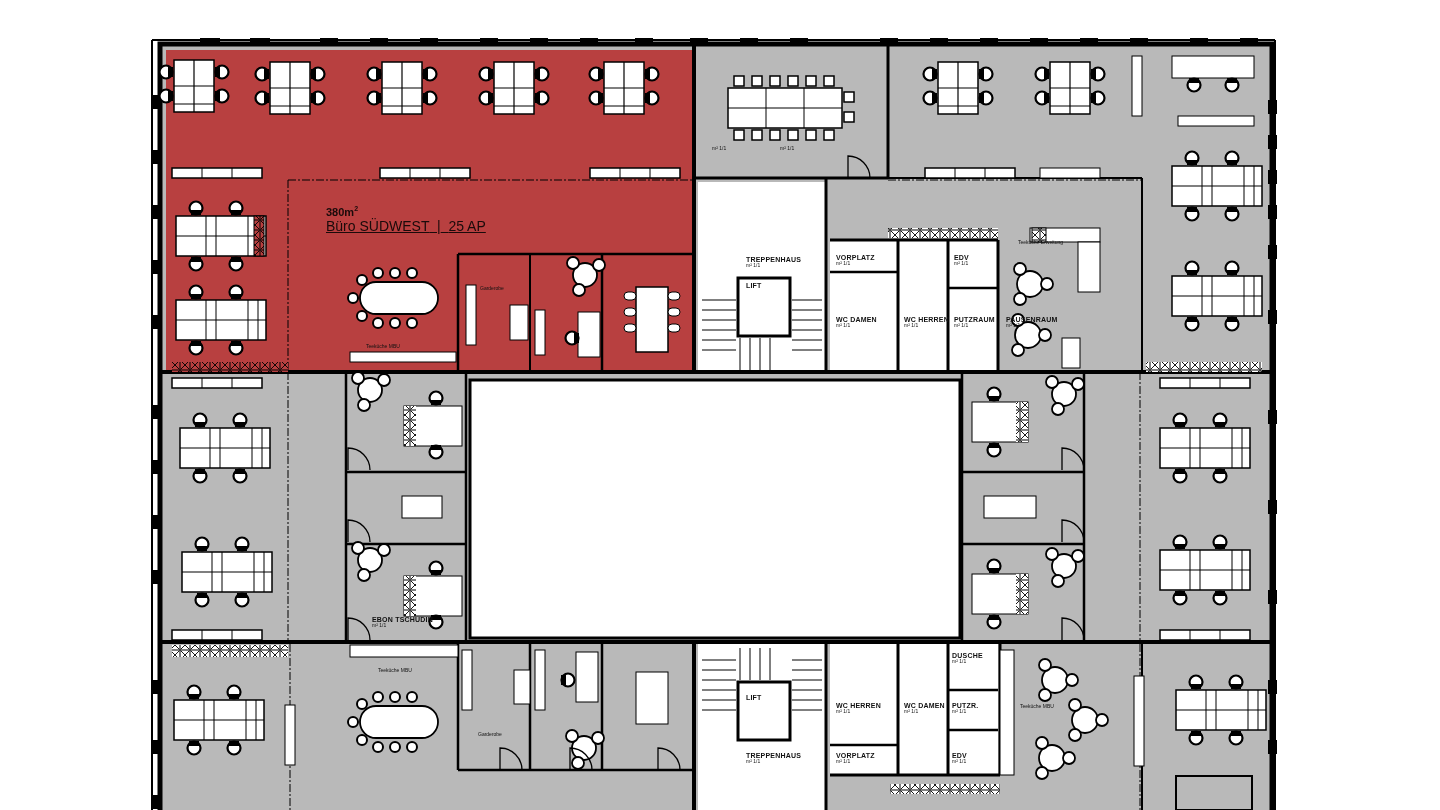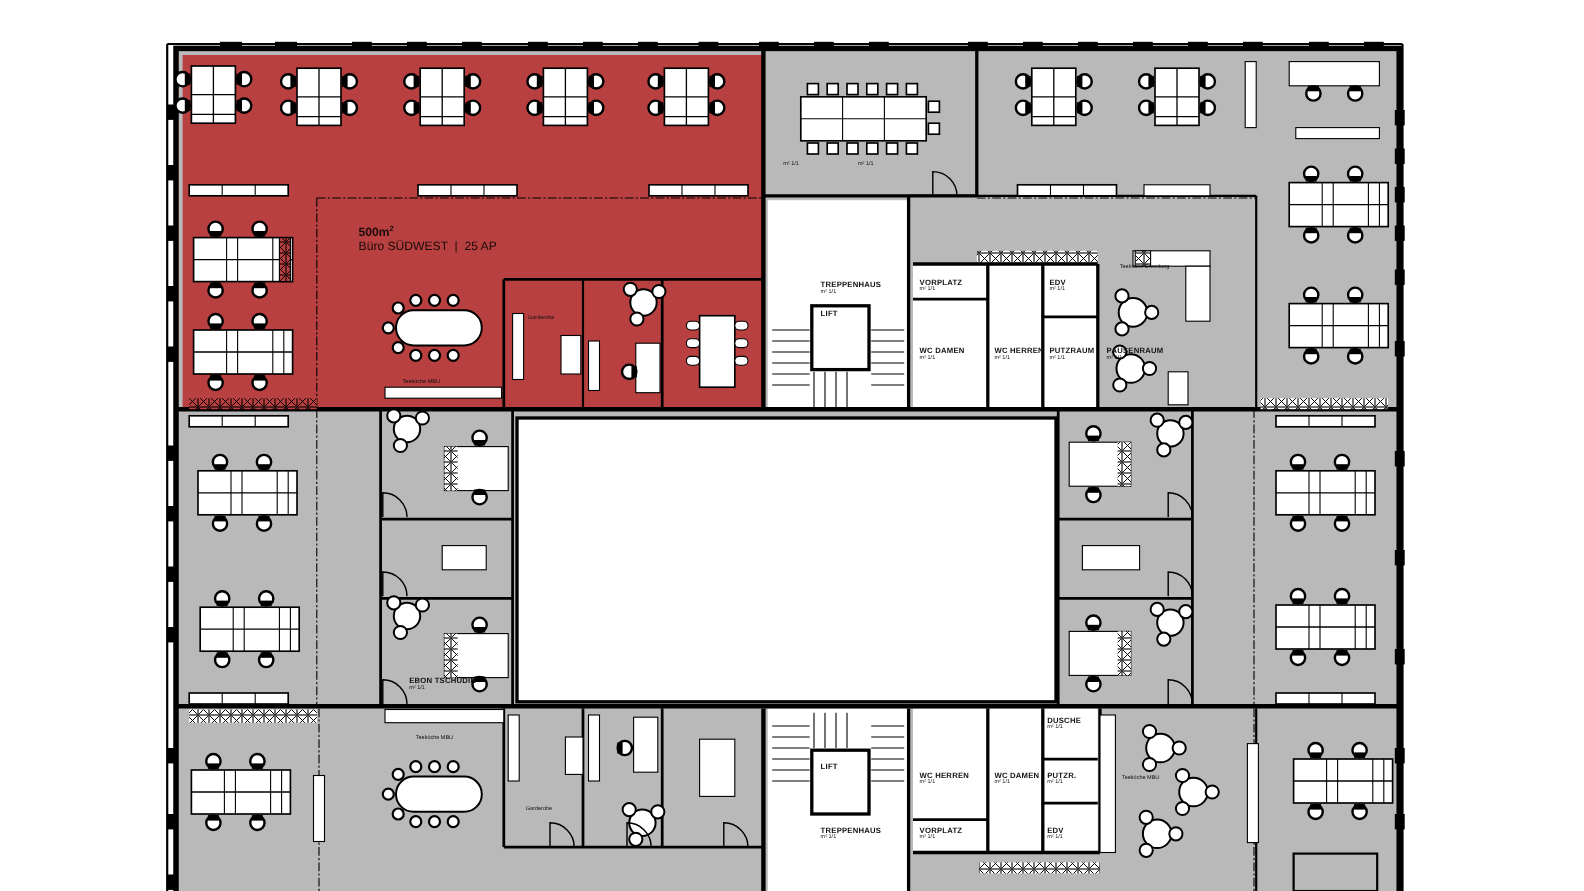--- a/index.html
+++ b/index.html
@@ -5,21 +5,21 @@
   html,body{margin:0;padding:0;background:#ffffff;}
   body{width:1440px;height:810px;overflow:hidden;position:relative;font-family:"Liberation Sans",sans-serif;}
   #plan{position:absolute;left:0;top:0;width:1440px;height:810px;}
   .lbl{font-family:"Liberation Sans",sans-serif;fill:#111;}
   .room-label{position:absolute;font-family:"Liberation Sans",sans-serif;color:#111;line-height:1.05;white-space:nowrap;}
   .room-label .t{font-size:7px;font-weight:bold;letter-spacing:0.2px;}
   .room-label .s{font-size:5px;}
   .highlight-area{position:absolute;font-family:"Liberation Sans",sans-serif;color:#1a0a0a;}
   .highlight-area .area{font-size:11px;font-weight:bold;}
   .highlight-area .area sup{font-size:7px;}
-  .highlight-area .name{font-size:11px;}
+  .highlight-area .name{font-size:14px;text-decoration:underline;}
 </style>
 </head>
 <body>
 
 <svg id="plan" viewBox="0 0 1440 810" xmlns="http://www.w3.org/2000/svg">
   <defs>
     <pattern id="xhatch" width="10" height="10" patternUnits="userSpaceOnUse">
       <rect width="10" height="10" fill="#ffffff" stroke="#000" stroke-width="1"></rect>
       <path d="M1 1 L9 9 M9 1 L1 9" stroke="#000" stroke-width="0.9"></path>
     </pattern>
@@ -429,21 +429,21 @@
     <text x="366" y="348">Teeküche MBU</text>
     <text x="1018" y="244">Teeküche Erweitung</text>
     <text x="378" y="672">Teeküche MBU</text>
     <text x="1020" y="708">Teeküche MBU</text>
     <text x="480" y="290">Garderobe</text>
     <text x="478" y="736">Garderobe</text>
   </g>
 </svg>
 
 <div class="highlight-area" style="left:326px;top:205px;">
-  <div class="area"><span>500m</span><sup>2</sup></div>
+  <div class="area"><span>380m</span><sup>2</sup></div>
   <div class="name"><span>Büro SÜDWEST</span> &nbsp;<span>|</span>&nbsp; <span>25 AP</span></div>
 </div>
 
 <div class="room-label" style="left:746px;top:256px;">
     <div class="t">TREPPENHAUS</div>
     <div class="s">m² 1/1</div>
   </div>
 <div class="room-label" style="left:746px;top:282px;">
     <div class="t">LIFT</div>
   </div>

